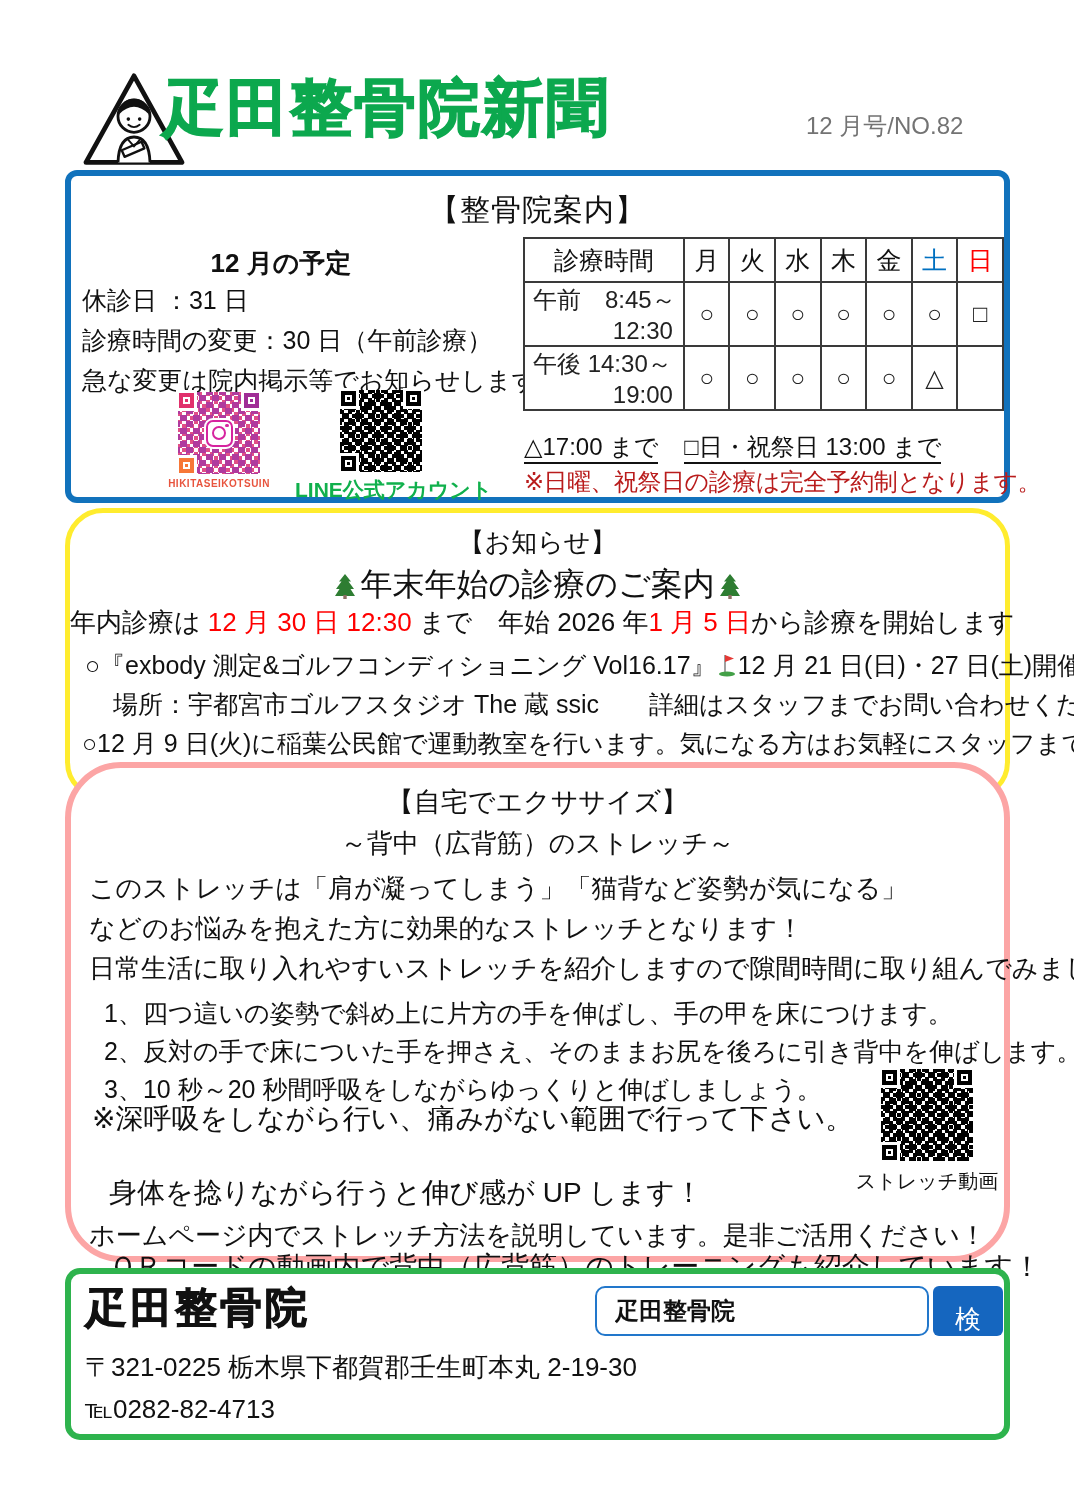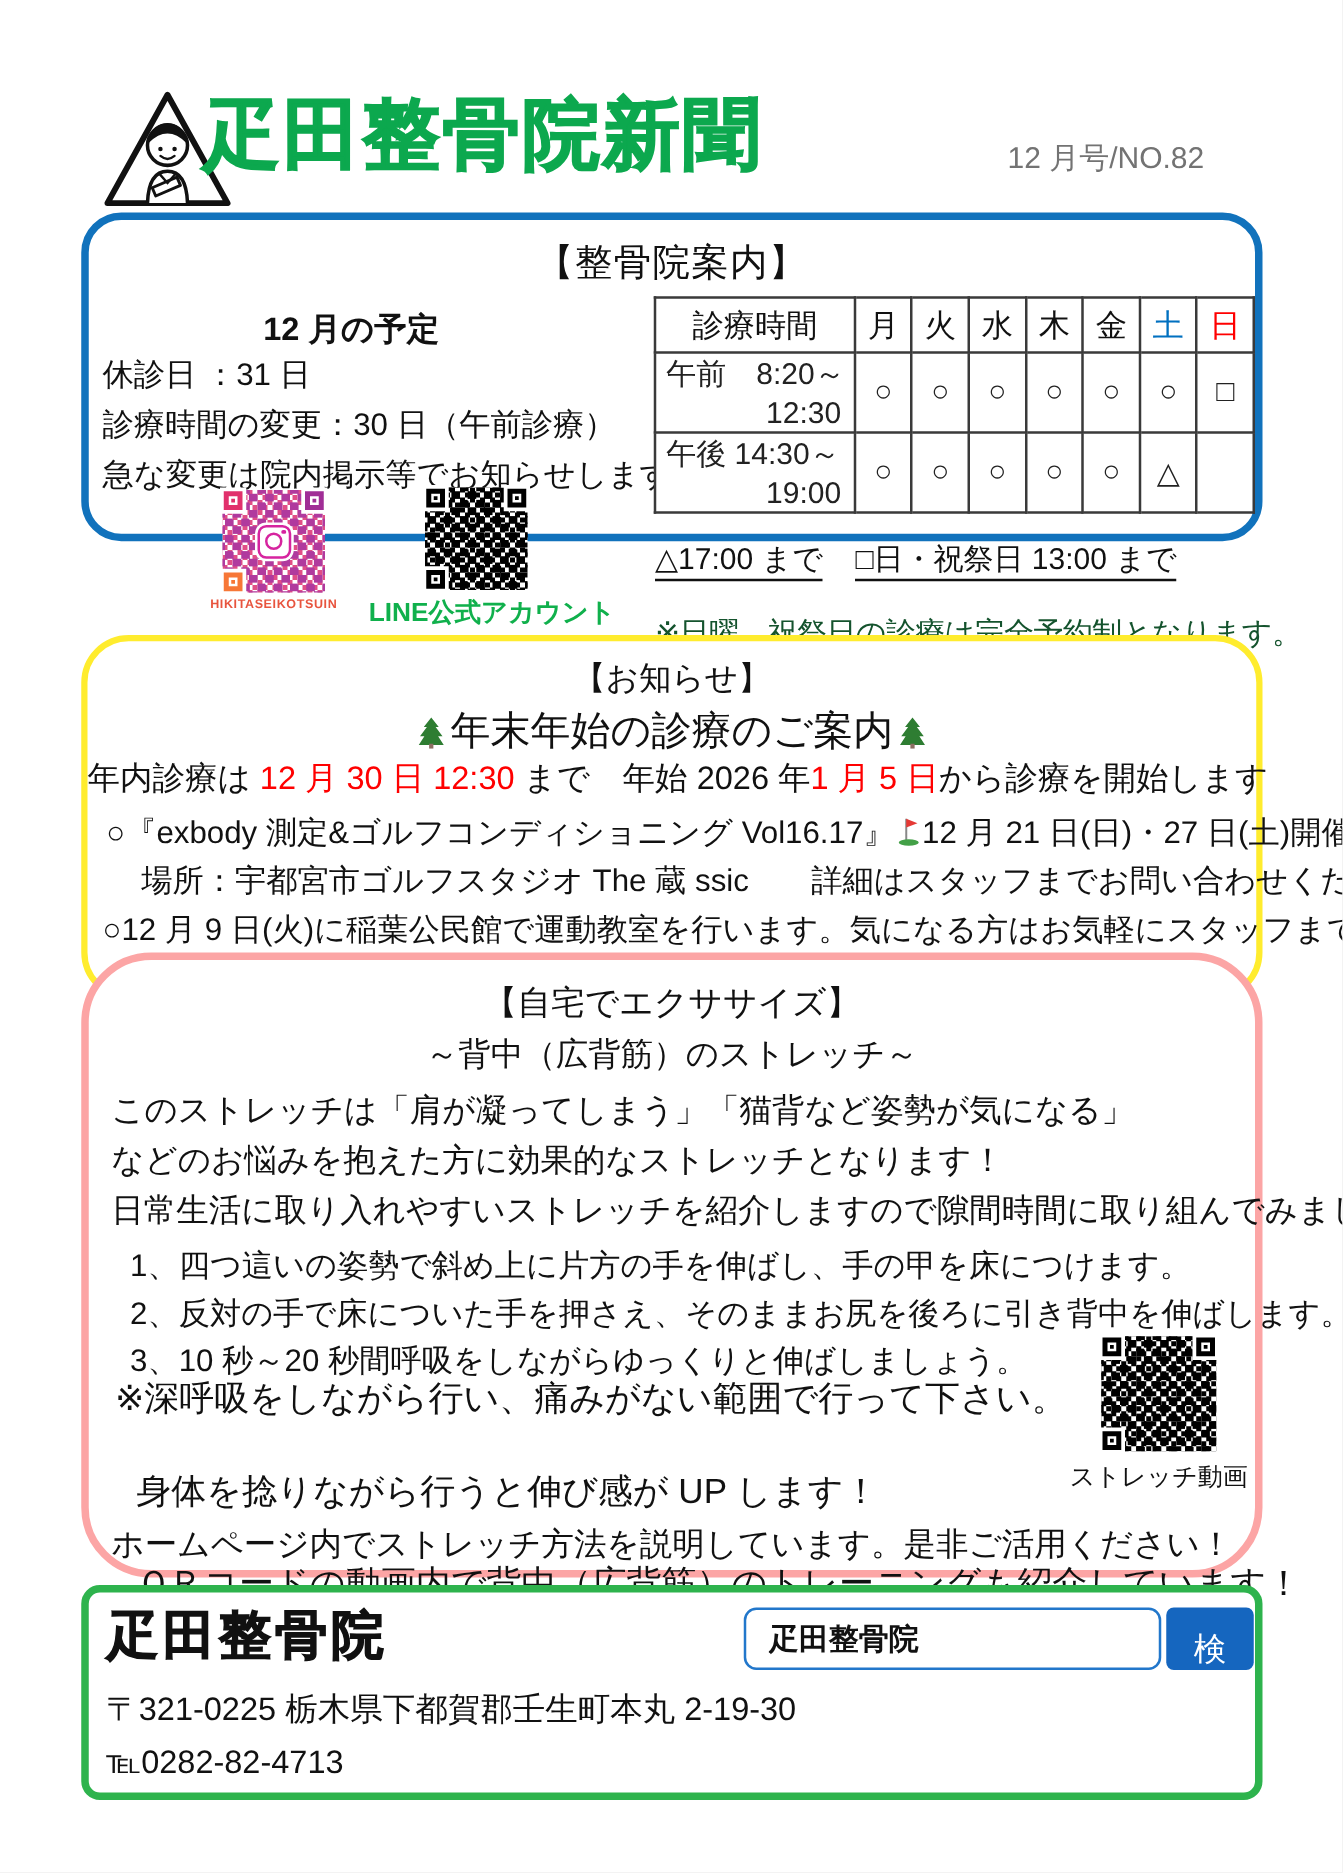--- a/index.html
+++ b/index.html
@@ -7,21 +7,21 @@
   .page{position:relative;width:1074px;height:1498px;background:#fff;outline:1px solid #cfcfcf;overflow:hidden;}
 
   
   .logo{position:absolute;left:80px;top:72px;width:108px;text-align:center;}
   .logo-caption{font-size:7px;letter-spacing:.4px;color:#222;margin-top:1px;white-space:nowrap;}
   .main-title{position:absolute;left:162px;top:66px;font-size:62px;font-weight:bold;color:#0ca84e;letter-spacing:2px;-webkit-text-stroke:1.5px #0ca84e;white-space:nowrap;}
   .issue{position:absolute;left:806px;top:110px;font-size:24px;color:#737373;white-space:nowrap;}
 
   
   .box{position:absolute;left:65px;width:945px;background:#fff;box-sizing:border-box;}
-  .box-info{top:170px;height:263px;border:6px solid #1172bc;border-radius:32px;}
+  .box-info{top:170px;height:333px;border:6px solid #1172bc;border-radius:12px;}
   .box-notice{top:508px;height:292px;border:5px solid #ffec2e;border-radius:38px;}
   .box-exercise{top:762px;height:500px;border:6px solid #fca5a5;border-radius:56px;}
   .box-footer{top:1268px;height:172px;border:6px solid #2eb34d;border-radius:15px;}
   .box *{box-sizing:border-box;}
   .abs{position:absolute;}
   .center{text-align:center;width:100%;}
   .section-title{font-size:30px;letter-spacing:1px;white-space:nowrap;}
 
   
   .monthly-heading{left:0;top:70px;width:420px;text-align:center;font-size:26px;font-weight:bold;}
@@ -33,21 +33,21 @@
   .hours-table tr:first-child th{height:44px;font-size:25px;}
   .hours-table tr:nth-child(n+2) td{height:61px;font-size:24px;color:#222;}
   .hours-table .sat{color:#0070c0;}
   .hours-table .sun{color:#ff0000;}
   .tlabel{display:block;font-size:24px;line-height:29px;text-align:left;padding:2px 6px 0 8px;white-space:nowrap;}
   .tlabel.l2{text-align:right;padding-right:10px;}
   .slash{background-image:linear-gradient(to top right,transparent calc(50% - 1.2px),#3a3a3a calc(50% - 1.2px),#3a3a3a calc(50% + 1.2px),transparent calc(50% + 1.2px));}
   .legend{left:453px;top:255px;font-size:24px;white-space:nowrap;}
   .legend span{border-bottom:2px solid #111;padding-bottom:2px;}
   .legend .gap{display:inline-block;width:26px;border:none;}
-  .alert-note{left:453px;top:290px;font-size:24px;color:#14532d;white-space:nowrap;letter-spacing:-0.5px;margin-top:24px;}
+  .alert-note{left:453px;top:290px;font-size:24px;color:#b91c1c;white-space:nowrap;letter-spacing:-0.5px;}
 
   
   .qr{position:absolute;background:
       conic-gradient(#000 0 25%,transparent 0 50%,#000 0 75%,transparent 0) 2px 3px/13px 13px,
       conic-gradient(#000 0 25%,#fff 0 50%,#000 0 75%,#fff 0) 0 0/8px 8px;}
   .qr .f{position:absolute;width:15px;height:15px;border:4px solid currentColor;background:#fff;color:#000;box-shadow:0 0 0 3px #fff;}
   .qr .f::after{content:"";position:absolute;inset:2px;background:currentColor;}
   .qr .f.tl{top:1px;left:1px}.qr .f.tr{top:1px;right:1px}.qr .f.bl{bottom:1px;left:1px}
   .qr.insta{background:
       conic-gradient(#b03a9e 0 25%,transparent 0 50%,#b03a9e 0 75%,transparent 0) 2px 3px/13px 13px,
@@ -146,21 +146,21 @@
         <th class="c-day">月</th>
         <th class="c-day">火</th>
         <th class="c-day">水</th>
         <th class="c-day">木</th>
         <th class="c-day">金</th>
         <th class="c-day sat">土</th>
         <th class="c-day sun">日</th>
       </tr>
       <tr>
         <td class="c-label">
-          <span class="tlabel">午前　8:20～</span>
+          <span class="tlabel">午前　8:45～</span>
           <span class="tlabel l2">12:30</span>
         </td>
         <td>○</td>
         <td>○</td>
         <td>○</td>
         <td>○</td>
         <td>○</td>
         <td>○</td>
         <td>□</td>
       </tr>

